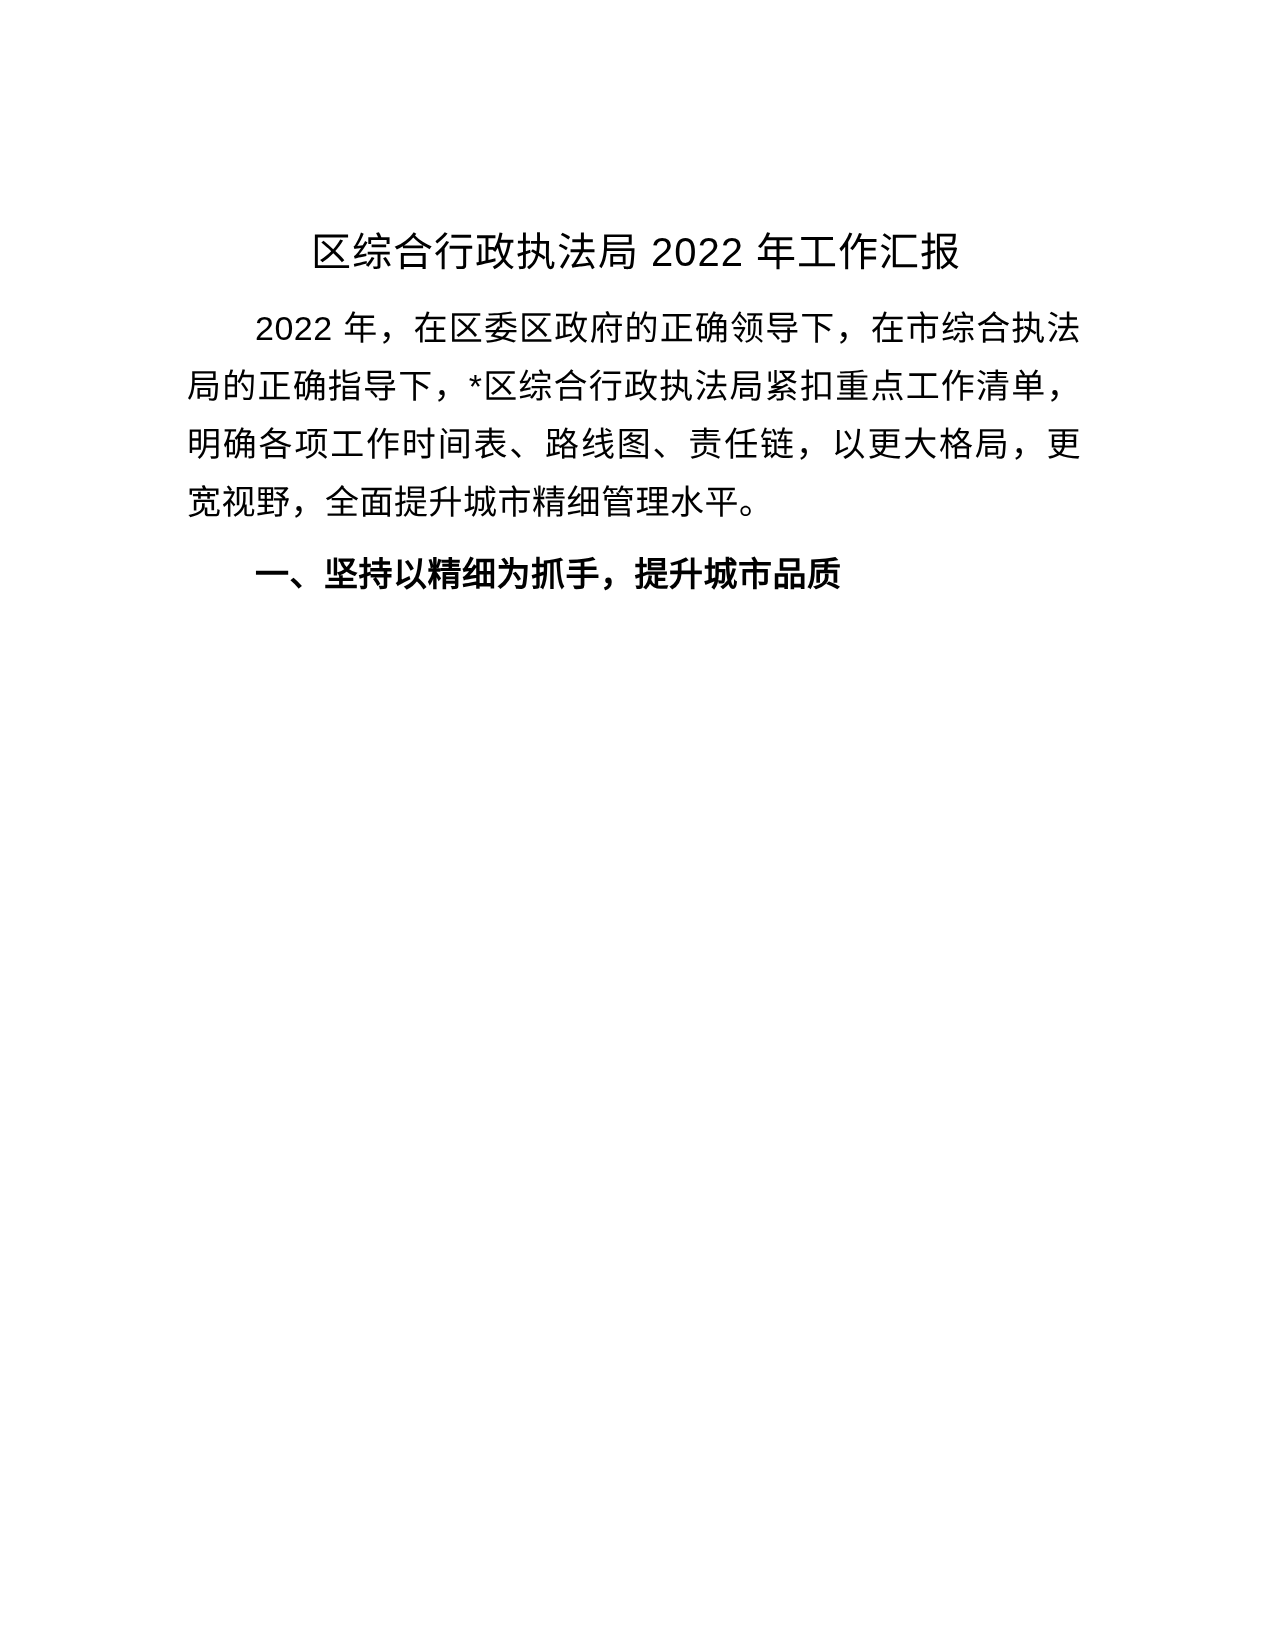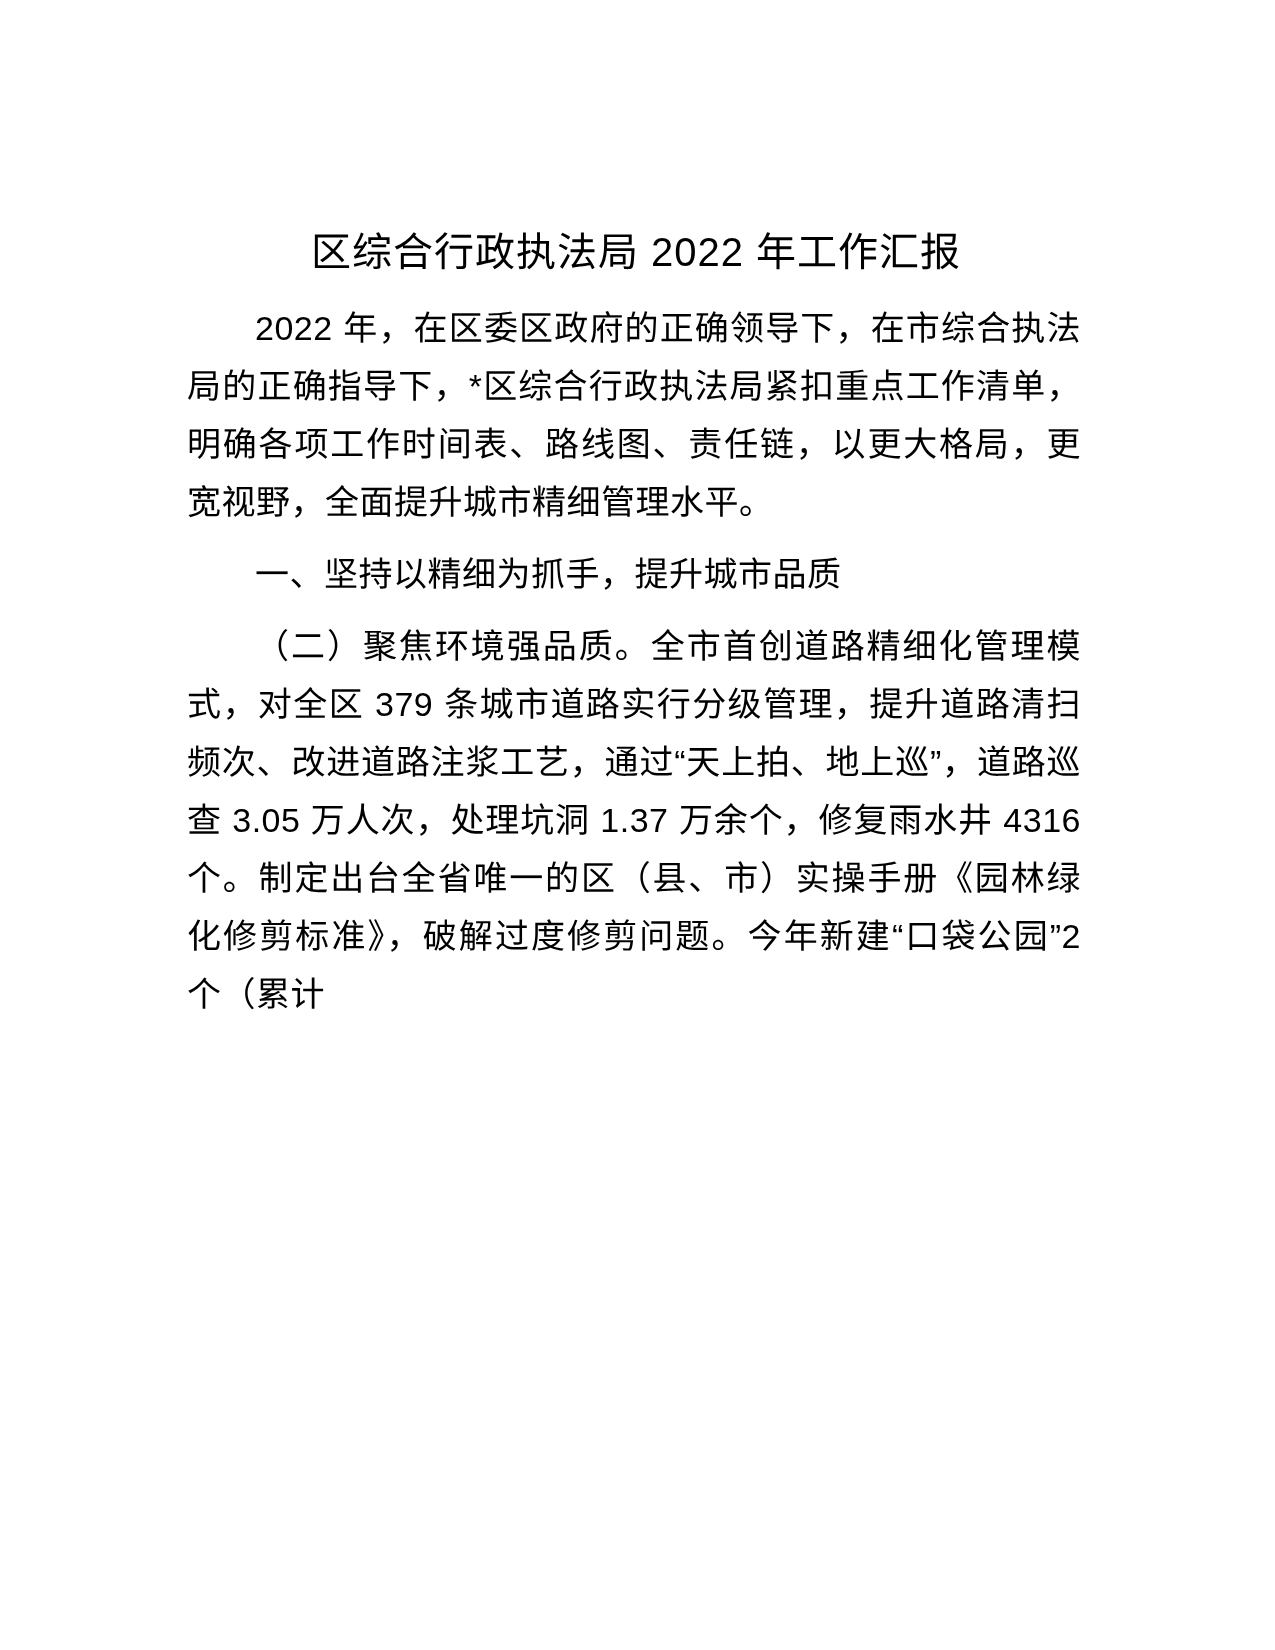--- a/index.html
+++ b/index.html
@@ -34,33 +34,32 @@
     font-weight: 400;
     line-height: 58px;
     text-align: justify;
     text-justify: inter-ideograph;
     text-indent: 68px;
     letter-spacing: 0.5px;
   }
   .doc-heading {
     margin: 0 0 14px 0;
     font-size: 34px;
-    font-weight: 400;
+    font-weight: 700;
     line-height: 58px;
     text-indent: 68px;
     letter-spacing: 0.5px;
   }
 </style>
 </head>
 <body>
 
 <div class="page">
 
   <h1 class="doc-title">区综合行政执法局 2022 年工作汇报</h1>
 
   <p class="doc-block">2022 年，在区委区政府的正确领导下，在市综合执法局的正确指导下，*区综合行政执法局紧扣重点工作清单，明确各项工作时间表、路线图、责任链，以更大格局，更宽视野，全面提升城市精细管理水平。</p>
 
   <h2 class="doc-heading">一、坚持以精细为抓手，提升城市品质</h2>
 
 
-  <p class="doc-block">（二）聚焦环境强品质。全市首创道路精细化管理模式，对全区 379 条城市道路实行分级管理，提升道路清扫频次、改进道路注浆工艺，通过“天上拍、地上巡”，道路巡查 3.05 万人次，处理坑洞 1.37 万余个，修复雨水井 4316 个。制定出台全省唯一的区（县、市）实操手册《园林绿化修剪标准》，破解过度修剪问题。今年新建“口袋公园”2 个（累计</p>
 
 </div>
 
 </body></html>

